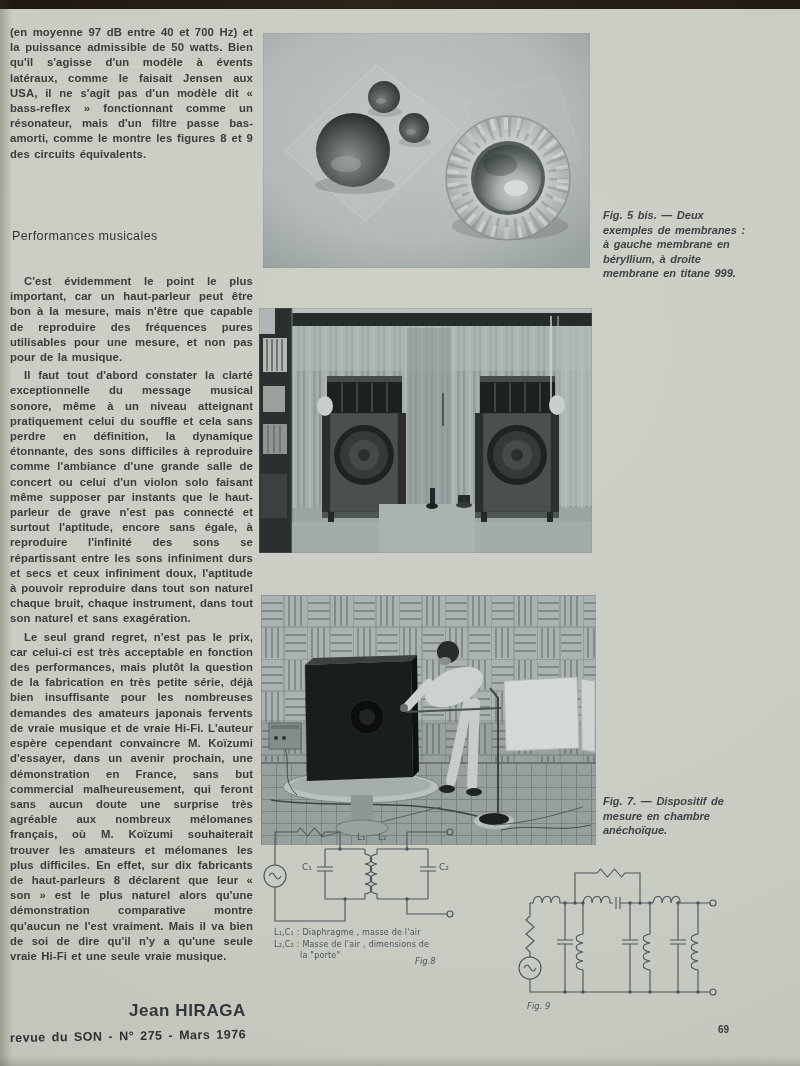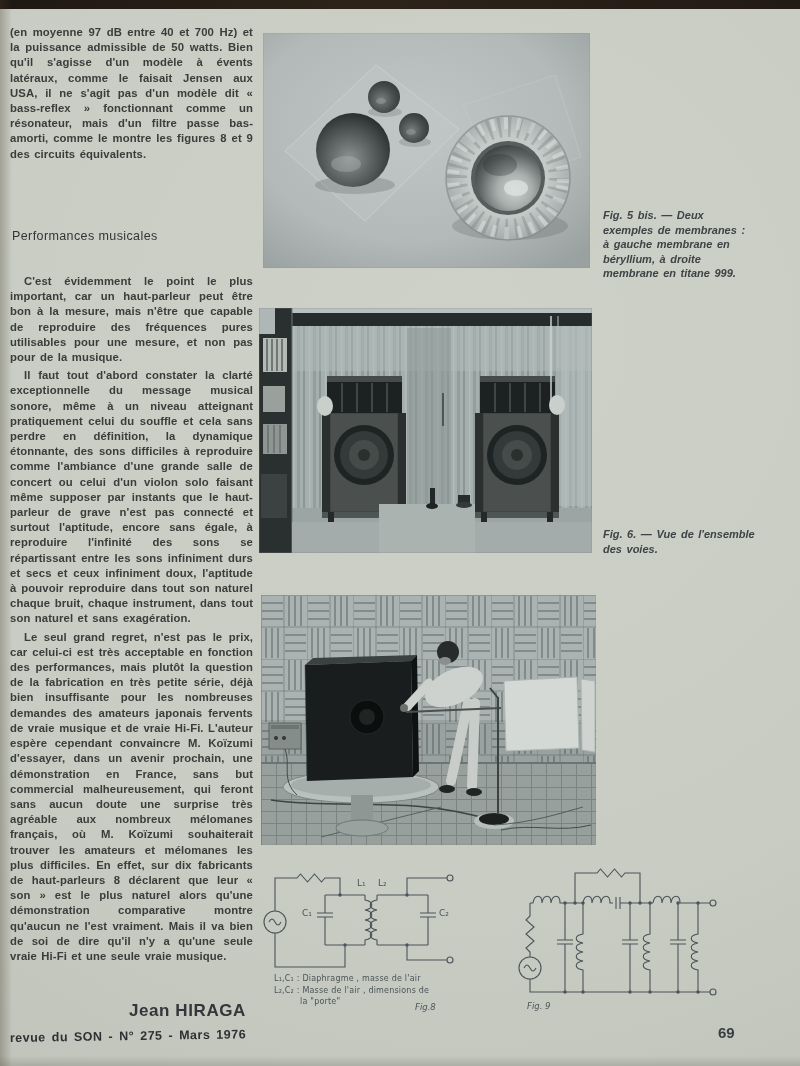--- a/index.html
+++ b/index.html
@@ -25,21 +25,21 @@
   .signature{position:absolute;left:10px;top:1001px;width:236px;text-align:right;
     font-size:17px;font-weight:bold;color:#33363a;letter-spacing:.6px;}
   .caption{
     position:absolute;left:603px;font-size:11px;line-height:14.5px;font-weight:bold;
     font-style:italic;color:#3e4347;word-spacing:1.5px;
   }
   .photo{position:absolute;}
   .photo svg{display:block;}
   .footer{position:absolute;left:10px;top:1031px;font-size:12.5px;font-weight:bold;
     color:#2e3134;letter-spacing:.5px;word-spacing:2px;transform:rotate(-.9deg);transform-origin:left bottom;}
-  .pagenum{position:absolute;left:718px;top:1024px;font-size:15px;font-weight:bold;color:#3a3d40;}
+  .pagenum{position:absolute;left:718px;top:1024px;font-size:10px;font-weight:bold;color:#3a3d40;}
   .circuit{position:absolute;}
   .circuit text{font-family:"DejaVu Sans", sans-serif;fill:#4b545a;}
   .c-lab{font-size:9px;}
   .c-leg{font-size:8px;letter-spacing:.2px;}
   .c-fig{font-size:8.5px;font-style:italic;}
 </style>
 </head>
 <body>
 
 <div class="page">
@@ -188,21 +188,20 @@
       <rect x="120" y="196" width="96" height="49" fill="#aab3b0"></rect>
       <rect x="171" y="180" width="5" height="17" fill="#22272a"></rect>
       <ellipse cx="173" cy="198" rx="6" ry="3" fill="#1d2223"></ellipse>
       <rect x="199" y="187" width="12" height="8" fill="#272c2d"></rect>
       <ellipse cx="205" cy="197" rx="8" ry="3" fill="#343a3a"></ellipse>
       <line x1="292" y1="8" x2="292" y2="98" stroke="#ccd2cf" stroke-width="1.5"></line>
       <line x1="299" y1="8" x2="299" y2="60" stroke="#b9c0be"></line>
       <rect x="0" y="0" width="333" height="245" fill="none" stroke="#7d8584" stroke-opacity=".5"></rect>
     </svg>
   </div>
-  <div class="caption" style="top:527px;width:155px;">Fig. 6. — Vue de l'ensemble des voies.</div>
 
   <div class="photo" style="left:261px;top:595px;">
     <svg width="335" height="250" viewBox="0 0 335 250">
       <defs>
         <pattern id="wedge" width="46" height="64" patternUnits="userSpaceOnUse">
           <rect width="46" height="64" fill="#aab3b1"></rect>
           <g stroke="#828b89" stroke-width="2">
             <path d="M1 8 H22 M1 16 H22 M1 24 H22"></path>
             <path d="M28 1 V31 M34 1 V31 M40 1 V31"></path>
             <path d="M24 40 H45 M24 48 H45 M24 56 H45"></path>
@@ -262,22 +261,23 @@
       <g>
         <rect x="8" y="128" width="32" height="26" fill="#858d8a" stroke="#5c6462"></rect>
         <rect x="10" y="130" width="28" height="4" fill="#6d7572"></rect>
         <circle cx="15" cy="143" r="2" fill="#2f3534"></circle>
         <circle cx="23" cy="143" r="2" fill="#2f3534"></circle>
         <path d="M24 154 C 30 170 20 185 36 200" stroke="#414846" fill="none"></path>
       </g>
       <rect x="0" y="0" width="335" height="250" fill="none" stroke="#7d8584" stroke-opacity=".5"></rect>
     </svg>
   </div>
-
-  <div class="circuit" style="left:260px;top:866px;">
+  <div class="caption" style="top:794px;width:160px;">Fig. 7. — Dispositif de mesure en chambre anéchoïque.</div>
+
+  <div class="circuit" style="left:260px;top:820px;">
     <svg width="252" height="152" viewBox="0 0 252 152">
       <g stroke="#4b545a" stroke-width="1.1" fill="none">
         <circle cx="15" cy="56" r="11"></circle>
         <path d="M9 56 q3 -6 6 0 q3 6 6 0"></path>
         <path d="M15 45 V12 H37 l3.5 -4 l7 8 l7 -8 l7 8 l3.5 -4 H80 V29"></path>
         <path d="M65 29 H105 M65 79 H105"></path>
         <path d="M65 29 V47 M57 47 H73 M57 51 H73 M65 51 V79"></path>
         <path d="M105 29 v5 c9 1.5 9 8.5 0 10 c9 1.5 9 8.5 0 10 c9 1.5 9 8.5 0 10 c9 1.5 9 8.5 0 10 v5"></path>
         <path d="M85 79 V101 H15 V67"></path>
         <path d="M117 29 H168 M117 79 H168"></path>

